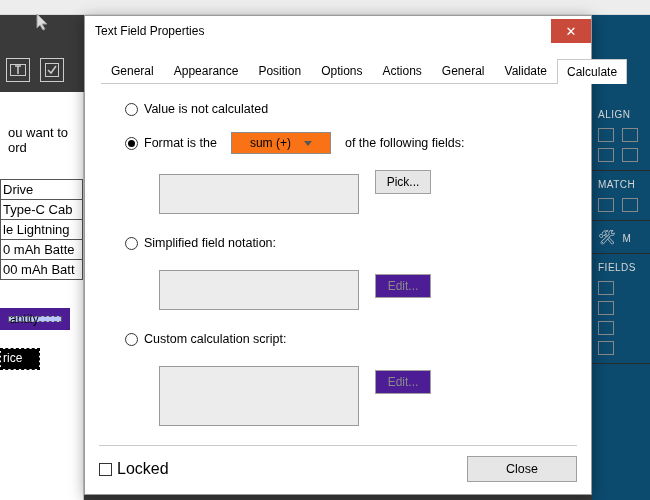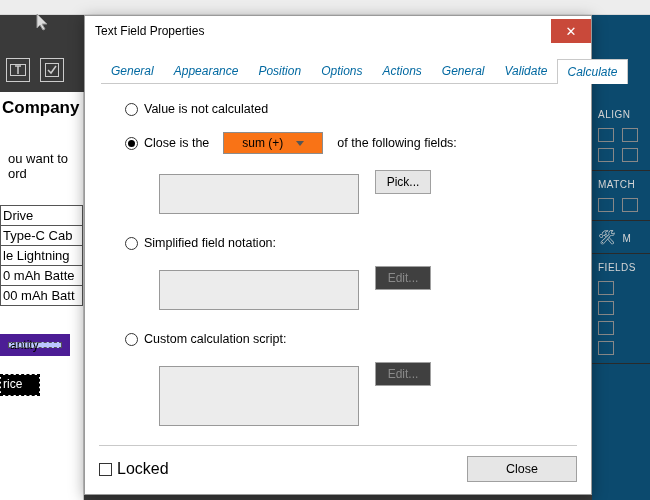--- a/index.html
+++ b/index.html
@@ -29,36 +29,36 @@
   .rp-mini { width:16px; height:14px; border:1px solid #888; }
   .rp-wrench { font-size:14px; margin-top:4px; }
 
   
   .dialog { position:absolute; left:84px; top:15px; width:508px; height:480px; background:#fff; border:1px solid #9a9a9a; box-shadow:0 3px 14px rgba(0,0,0,0.35); }
   .titlebar { height:30px; display:flex; align-items:center; justify-content:space-between; padding-left:10px; font-size:12px; }
   .close-x { width:40px; height:24px; background:#c9493a; color:#fff; display:flex; align-items:center; justify-content:center; font-size:13px; cursor:pointer; }
   .dialog-body { padding:12px 16px 0 16px; position:relative; height:calc(100% - 30px); }
 
   .tabbar { display:flex; border-bottom:1px solid #c9c9c9; font-size:12px; }
-  .tab { padding:5px 9px; border:1px solid transparent; border-bottom:none; cursor:pointer; color:#0369a1;font-style:italic; }
+  .tab { padding:5px 9px; border:1px solid transparent; border-bottom:none; cursor:pointer; color:#000000; }
   .tab.active { border-color:#c9c9c9; background:#fff; position:relative; top:1px; font-weight:400; }
 
   .tabcontent { padding:18px 6px 0 24px; font-size:12.5px; color:#000; }
 
   .radio-row { display:flex; align-items:center; margin-bottom:16px; gap:6px; }
   .radio { width:13px; height:13px; border-radius:50%; border:1px solid #333; display:inline-flex; align-items:center; justify-content:center; cursor:pointer; }
   .radio.checked::after { content:""; width:7px; height:7px; border-radius:50%; background:#000; }
 
   .combo { width:100px; height:22px; border:1px solid #8c8c8c; background:#f97316; display:flex; align-items:center; justify-content:space-between; padding:0 18px; font-size:12px; cursor:pointer; }
   .chevdown { width:0;height:0;border-left:4px solid transparent;border-right:4px solid transparent;border-top:5px solid #555; }
 
   .fieldbox { width:200px; height:40px; border:1px solid #999; background:#ececec; margin:4px 0 0 34px; }
   .fieldbox.tall { height:60px; }
   .sidebtn { width:56px; height:24px; border:1px solid #a0a0a0; background:#e6e6e6; font-size:12px; cursor:pointer; display:flex; align-items:center; justify-content:center; }
-  .sidebtn.disabled { color:#8a8a8a; background:#404040; cursor:default; }
+  .sidebtn.disabled { color:#8a8a8a; background:#4c1d95; cursor:default;margin-top:8px; }
   .row-pair { display:flex; align-items:flex-start; gap:16px; }
 
   .bottombar { position:absolute; left:14px; right:14px; bottom:12px; border-top:1px solid #c9c9c9; padding-top:10px; display:flex; align-items:center; justify-content:space-between; }
   .checkbox { width:13px; height:13px; border:1px solid #333; display:inline-block; margin-right:5px; cursor:pointer; vertical-align:middle; }
   .btn-close { width:110px; height:26px; border:1px solid #a0a0a0; background:#e6e6e6; font-size:12.5px; cursor:pointer; }
 </style>
 </head>
 <body>
 
 <div class="bg-topbar"></div>
@@ -76,21 +76,20 @@
     </div>
   <div class="tool-square">
       <svg width="14" height="14" viewBox="0 0 14 14">
         <rect x="0.5" y="0.5" width="13" height="13" fill="none" stroke="#ccc"></rect>
         <path d="M3 7 L6 10 L11 3" stroke="#ccc" stroke-width="1.5" fill="none"></path>
       </svg>
     </div>
 </div>
 
 <div class="doc-bg">
-  <div class="doc-company">Company</div>
   <div class="doc-want">ou want to ord</div>
   <div class="doc-list">
     <div>Drive</div>
     <div>Type-C Cab</div>
     <div>le Lightning</div>
     <div>0 mAh Batte</div>
     <div>00 mAh Batt</div>
   </div>
   <div class="field-sel">
       <span>antity</span>
@@ -161,21 +160,21 @@
 
     <div class="tabcontent">
 
       <div class="radio-row">
         <span class="radio"></span>
         <span>Value is not calculated</span>
       </div>
 
       <div class="radio-row">
         <span class="radio checked"></span>
-        <span>Close is the</span>
+        <span>Format is the</span>
         <div class="combo" style="margin:0 8px;">
           <span>sum (+)</span>
           <span class="chevdown"></span>
         </div>
         <span>of the following fields:</span>
       </div>
       <div class="row-pair">
         <div class="fieldbox"></div>
         <button class="sidebtn">Pick...</button>
       </div>

